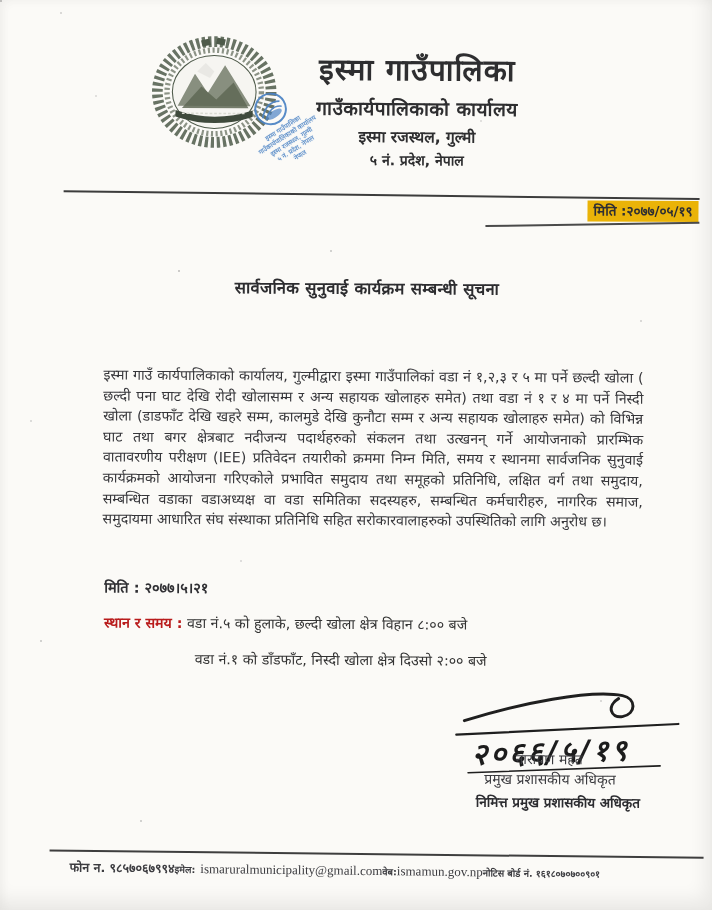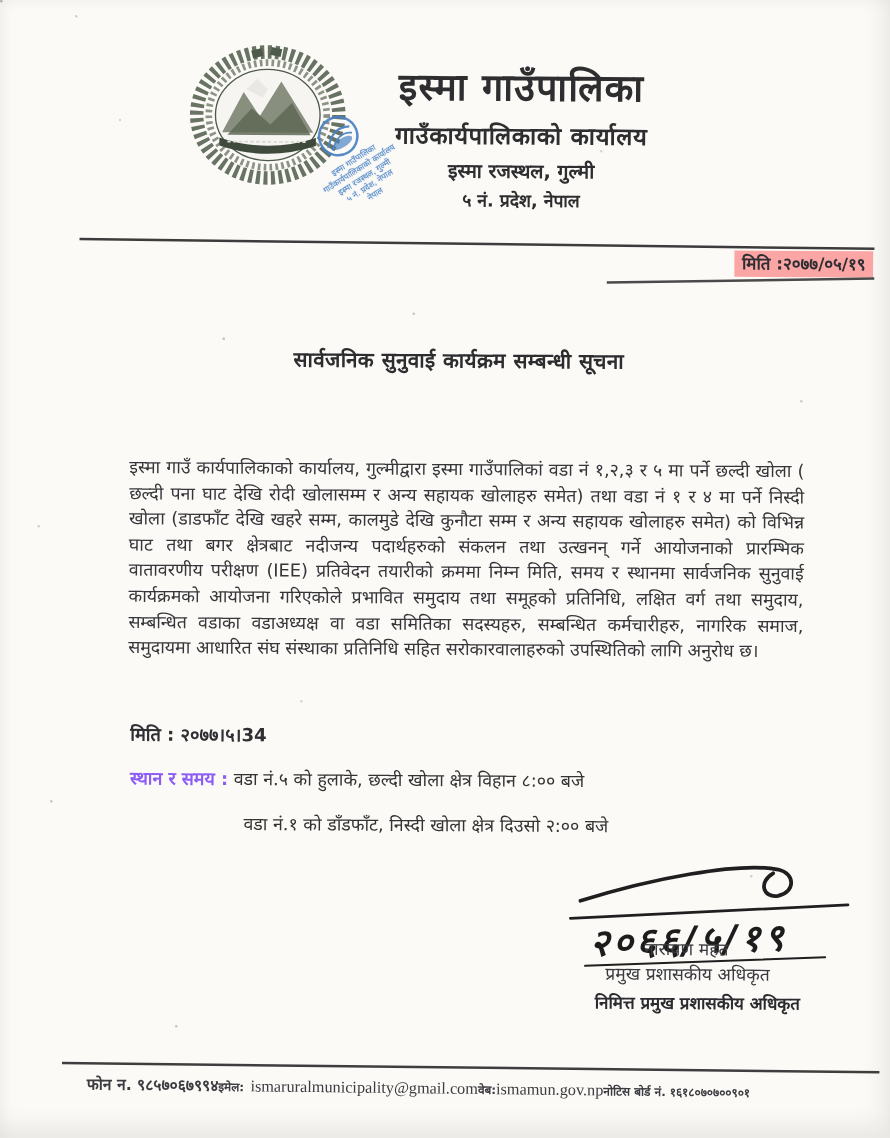--- a/index.html
+++ b/index.html
@@ -41,37 +41,37 @@
 
   .ref-block{position:absolute;left:114px;top:148px;font-size:12.5px;font-weight:bold;color:#33343a;}
   .ref-block div{margin-bottom:5px;}
 
   .head-rule{position:absolute;left:62px;top:194px;width:636px;height:2px;background:#3c3c3c;transform:rotate(0.35deg);}
 
   .date-top{
     position:absolute;left:497px;top:199px;width:200px;text-align:right;
   }
   .date-top .hl{
-    display:inline-block;background:#fca5a5;color:#2f2f33;
+    display:inline-block;background:#eab308;color:#2f2f33;
     font-size:13.5px;font-weight:bold;padding:1px 6px 2px 6px;
   }
   .date-underline{position:absolute;left:484px;top:222px;width:214px;height:1.5px;background:#4a4a4a;transform:rotate(-1.2deg);}
 
   
   .notice-title{
     position:absolute;left:106px;top:276px;width:520px;text-align:center;
     font-size:16.5px;font-weight:bold;color:#2d2d30;letter-spacing:.3px;
   }
   .body-text{position:absolute;left:103px;top:366px;width:540px;color:#36363a;}
   .body-line{font-size:14.2px;line-height:20.6px;text-align:justify;text-align-last:justify;white-space:normal;}
   .body-line.last{text-align-last:left;}
 
   .meeting-date{position:absolute;left:105px;top:578px;font-size:14.5px;font-weight:bold;color:#303034;}
   .venue1{position:absolute;left:105px;top:614px;font-size:14.2px;color:#333;}
-  .venue1 b{font-weight:bold;color:#8b5cf6;}
+  .venue1 b{font-weight:bold;color:#b91c1c;}
   .venue2{position:absolute;left:196px;top:650px;font-size:14.2px;color:#333;}
 
   
   .sig-svg{position:absolute;left:452px;top:682px;width:240px;height:100px;}
   .sig-name{position:absolute;left:466px;top:748px;width:170px;text-align:center;font-size:14px;color:#3a3a3e;}
   .sig-title{position:absolute;left:442px;top:768px;width:220px;text-align:center;font-size:14px;color:#3a3a3e;}
   .sig-acting{position:absolute;left:440px;top:792px;width:240px;text-align:center;font-size:13.5px;font-weight:bold;color:#2c2c30;}
 
   
   .foot-rule{position:absolute;left:52px;top:853px;width:654px;height:1.6px;background:#3e3e3e;transform:rotate(0.3deg);}
@@ -139,21 +139,21 @@
       <div class="body-line">इस्मा गाउँ कार्यपालिकाको कार्यालय, गुल्मीद्वारा इस्मा गाउँपालिकां वडा नं १,२,३ र ५ मा पर्ने छल्दी खोला (</div>
       <div class="body-line">छल्दी पना घाट देखि रोदी खोलासम्म र अन्य सहायक खोलाहरु समेत) तथा वडा नं १ र ४ मा पर्ने निस्दी</div>
       <div class="body-line">खोला (डाडफाँट देखि खहरे सम्म, कालमुडे देखि कुनौटा सम्म र अन्य सहायक खोलाहरु समेत) को विभिन्न</div>
       <div class="body-line">घाट तथा बगर क्षेत्रबाट नदीजन्य पदार्थहरुको संकलन तथा उत्खनन् गर्ने आयोजनाको प्रारम्भिक</div>
       <div class="body-line">वातावरणीय परीक्षण (IEE) प्रतिवेदन तयारीको क्रममा निम्न मिति, समय र स्थानमा सार्वजनिक सुनुवाई</div>
       <div class="body-line">कार्यक्रमको आयोजना गरिएकोले प्रभावित समुदाय तथा समूहको प्रतिनिधि, लक्षित वर्ग तथा समुदाय,</div>
       <div class="body-line">सम्बन्धित वडाका वडाअध्यक्ष वा वडा समितिका सदस्यहरु, सम्बन्धित कर्मचारीहरु, नागरिक समाज,</div>
       <div class="body-line last">समुदायमा आधारित संघ संस्थाका प्रतिनिधि सहित सरोकारवालाहरुको उपस्थितिको लागि अनुरोध छ।</div>
     </div>
 
-    <div class="meeting-date">मिति : २०७७।५।34</div>
+    <div class="meeting-date">मिति : २०७७।५।२१</div>
 
     <div class="venue1">
       <b>स्थान र समय :</b>
       <span>वडा नं.५ को  हुलाके, छल्दी खोला क्षेत्र विहान ८:०० बजे</span>
     </div>
     <div class="venue2">वडा नं.१ को डाँडफाँट, निस्दी खोला क्षेत्र दिउसो २:०० बजे</div>
 
     <svg class="sig-svg" viewBox="0 0 240 100">
       <path d="M14,38 C70,20 140,6 172,12 C186,15 186,30 172,33 C160,35 156,22 168,15" fill="none" stroke="#1f1f1f" stroke-width="3" stroke-linecap="round"></path>
       <path d="M6,52 L228,40" fill="none" stroke="#1f1f1f" stroke-width="2.2" stroke-linecap="round"></path>

